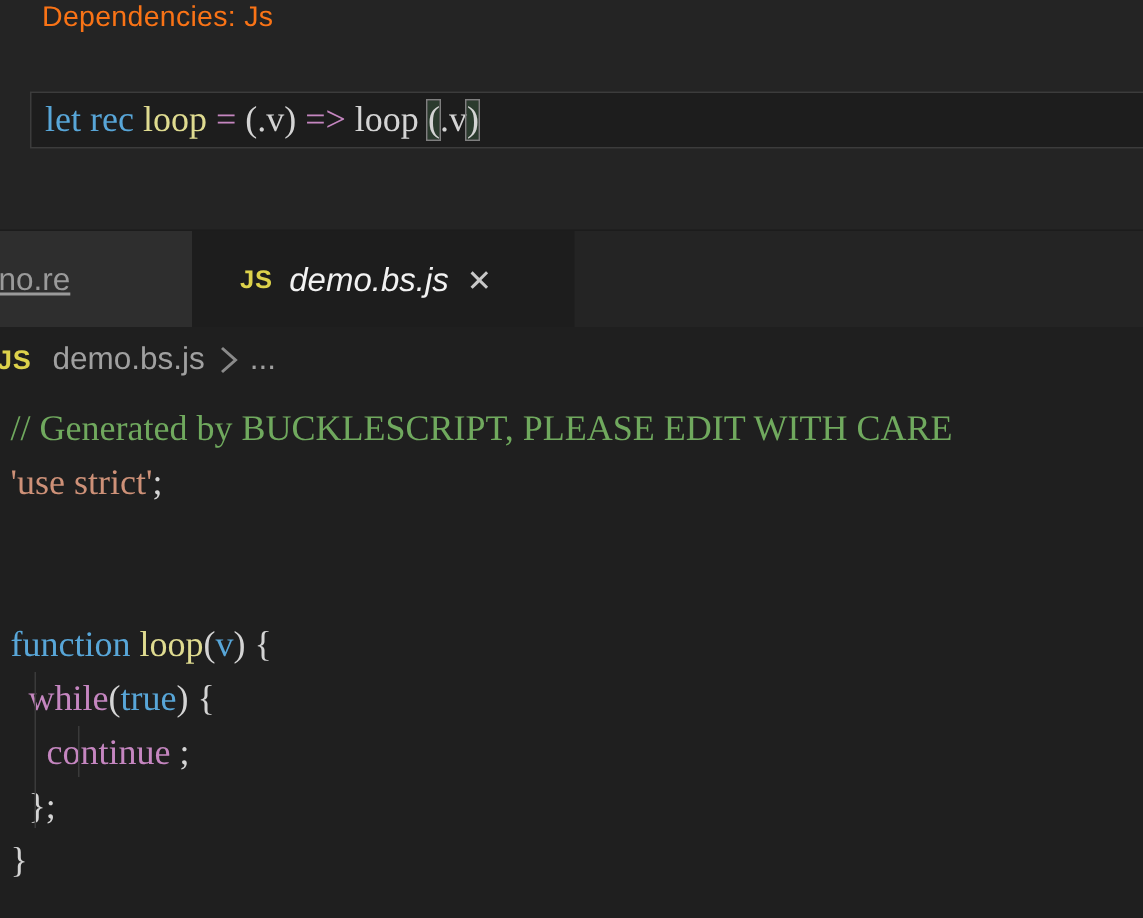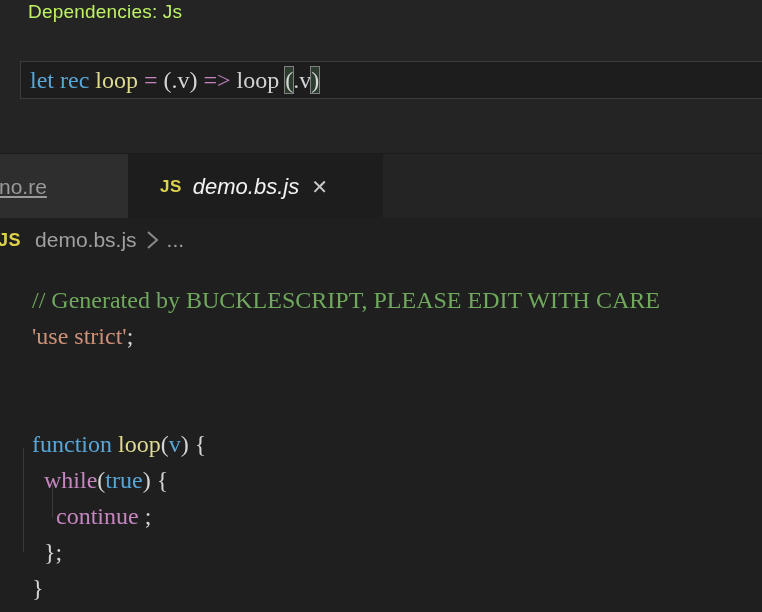--- a/index.html
+++ b/index.html
@@ -11,21 +11,21 @@
     font-family: "Liberation Sans", sans-serif;
   }
 
   
   .top-panel {
     position: absolute; top: 0; left: 0; right: 0; height: 153px;
     background: #242424;
   }
   .dep-label {
     position: absolute; top: 1px; left: 28px;
-    font-size: 19px; color: #bef264; letter-spacing: 0.2px;
+    font-size: 19px; color: #f97316; letter-spacing: 0.2px;
   }
   .reason-box {
     position: absolute; top: 61px; left: 20px; right: -3px; height: 38px;
     background: #1d1d1d;
     border: 1px solid #3c3c3c;
     display: flex; align-items: center;
     padding-left: 9px;
   }
   .code-font {
     font-family: Liberation Serif, serif;
@@ -84,23 +84,22 @@
     display: flex; align-items: center;
     padding-left: 0px;
   }
   .breadcrumb .js-badge { font-size: 18px; margin-left: -2px; }
   .crumb-file { font-size: 21px; color: #a0a0a0; margin-left: 14px; }
   .crumb-chevron { margin-left: 9px; display: inline-flex; align-items: center; }
   .crumb-ellipsis { font-size: 21px; color: #a0a0a0; margin-left: 8px; }
 
   .code-area {
     position: absolute; top: 50px; left: 0; right: 0; bottom: 0;
-    padding-left: 32px;
+    padding-left: 7px;
     color: #d4d4d4;
-    margin-top: 14px;
   }
   .code-line {
     height: 36px; line-height: 36px;
   }
   .indent-guide {
     position: absolute; width: 1px; background: #3a3a3a;
   }
   .guide-1 { left: 23px; top: 230px; height: 104px; }
   .guide-2 { left: 52px; top: 266px; height: 34px; }
 </style>

